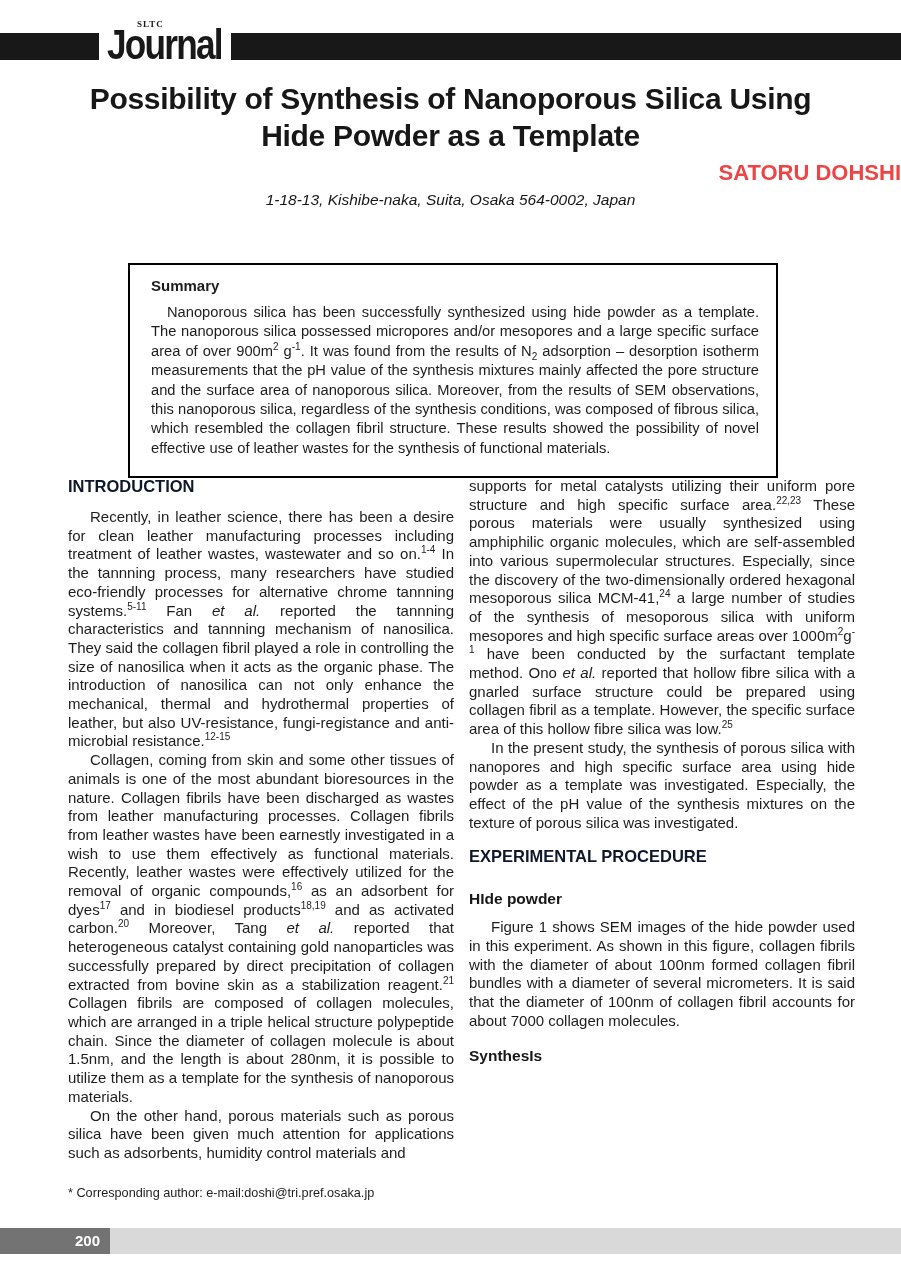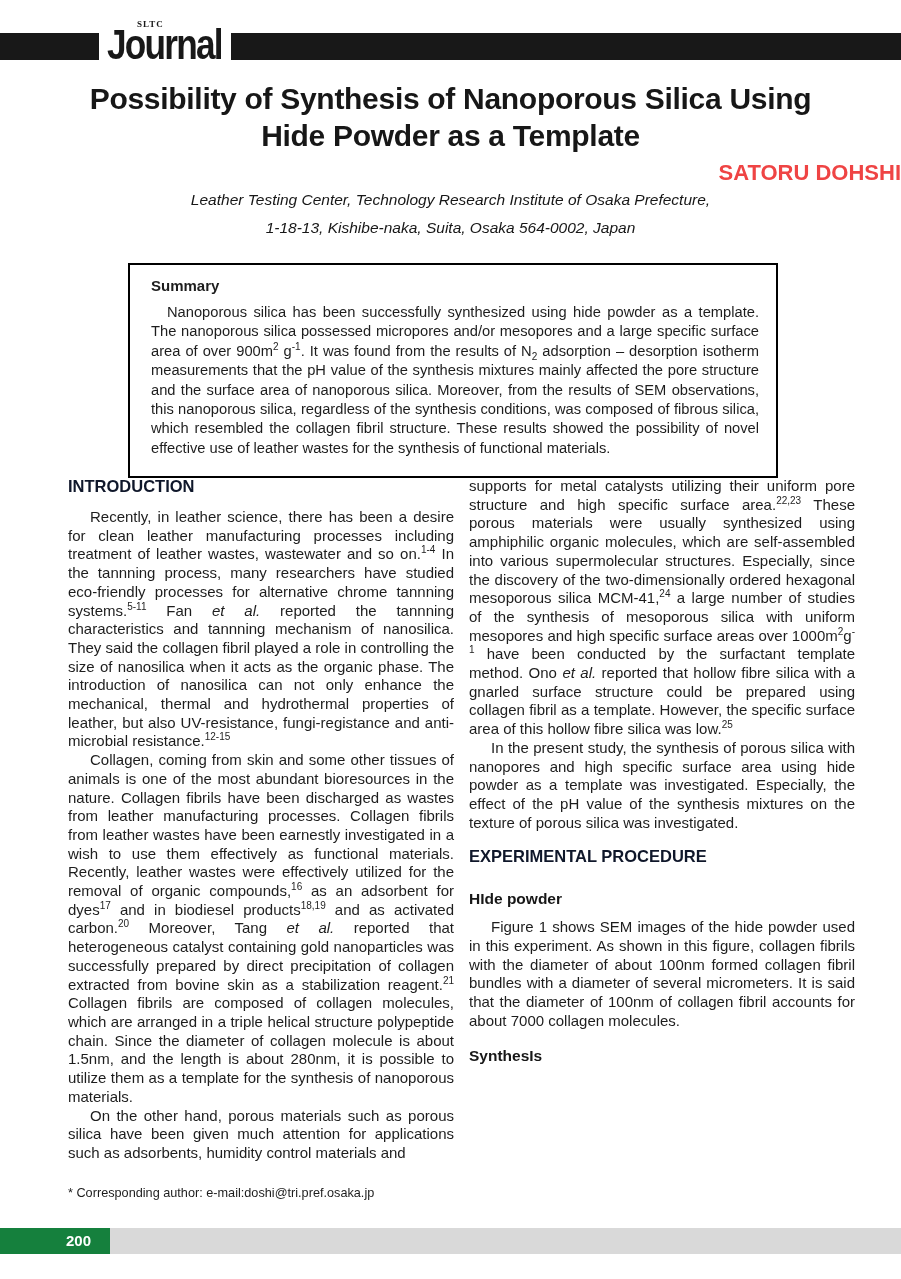--- a/index.html
+++ b/index.html
@@ -41,23 +41,23 @@
   .col p{font-size:15px;line-height:18.7px;text-align:justify;margin:0;text-indent:22px;
          color:#1d1d1d;}
   .col p.no-indent{text-indent:0;}
   .col h2.spaced{margin-top:15px;margin-bottom:24px;}
   sup{font-size:10px;line-height:0;vertical-align:super;}
   sub{font-size:10px;line-height:0;vertical-align:sub;}
 
   .footnote{position:absolute;left:68px;top:1186px;width:386px;font-size:12.7px;color:#1d1d1d;}
 
   
-  .footer-black{position:absolute;left:0;top:1228px;width:110px;height:26px;background:#15803d;
+  .footer-black{position:absolute;left:0;top:1228px;width:110px;height:26px;background:#737373;
                 color:#ffffff;font-size:15px;font-weight:bold;text-align:right;
-                line-height:26px;padding-right:19px;box-sizing:border-box;}
+                line-height:26px;padding-right:10px;box-sizing:border-box;}
   .footer-gray{position:absolute;left:110px;top:1228px;width:791px;height:26px;background:#d9d9d9;}
 </style>
 </head>
 <body>
 
 <div id="page">
 
   <div class="header-bar">
     <div class="header-volume">
       <span>Volume 95</span><span class="gap"></span><span>Page 200</span>
@@ -67,21 +67,20 @@
     <div class="logo-sltc">SLTC</div>
     <div class="logo-journal">Journal</div>
   </div>
 
   <div class="paper-title">
     <div>Possibility of Synthesis of Nanoporous Silica Using</div>
     <div>Hide Powder as a Template</div>
   </div>
   <div class="paper-author">SATORU DOHSHI</div>
   <div class="paper-affil">
-    <div>Leather Testing Center, Technology Research Institute of Osaka Prefecture,</div>
     <div>1-18-13, Kishibe-naka, Suita, Osaka 564-0002, Japan</div>
   </div>
 
   <div class="summary-box">
     <div class="summary-heading">Summary</div>
     <p class="summary-body">Nanoporous silica has been successfully synthesized using hide powder as a template. The nanoporous silica possessed micropores and/or mesopores and a large specific surface area of over 900m<sup>2</sup> g<sup>-1</sup>. It was found from the results of N<sub>2</sub> adsorption – desorption isotherm measurements that the pH value of the synthesis mixtures mainly affected the pore structure and the surface area of nanoporous silica. Moreover, from the results of SEM observations, this nanoporous silica, regardless of the synthesis conditions, was composed of fibrous silica, which resembled the collagen fibril structure. These results showed the possibility of novel effective use of leather wastes for the synthesis of functional materials.</p>
   </div>
 
   <div class="col col-left">
     <h2>INTRODUCTION</h2>

